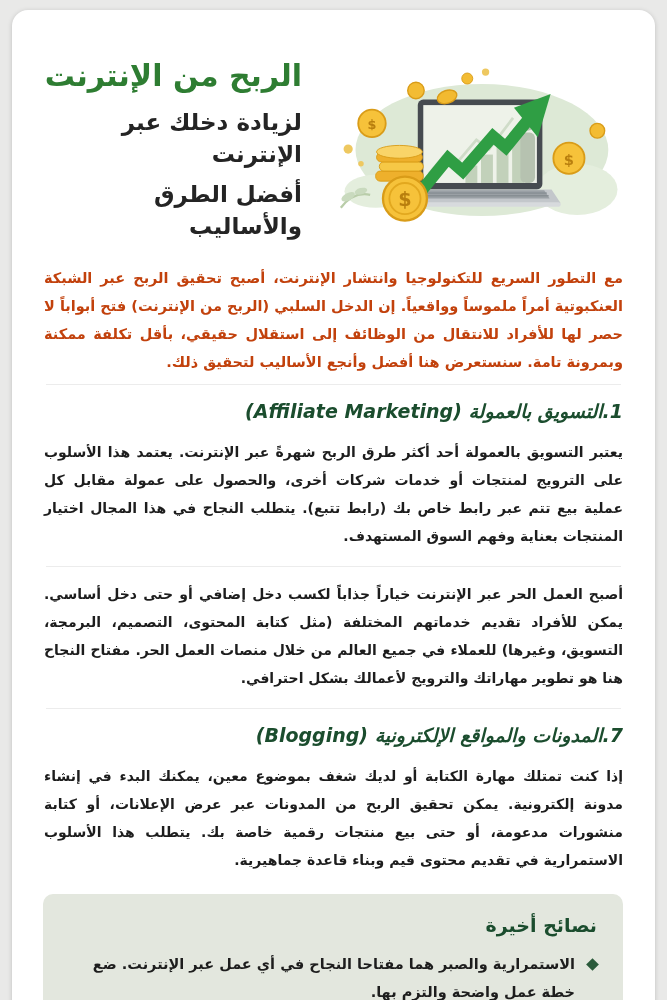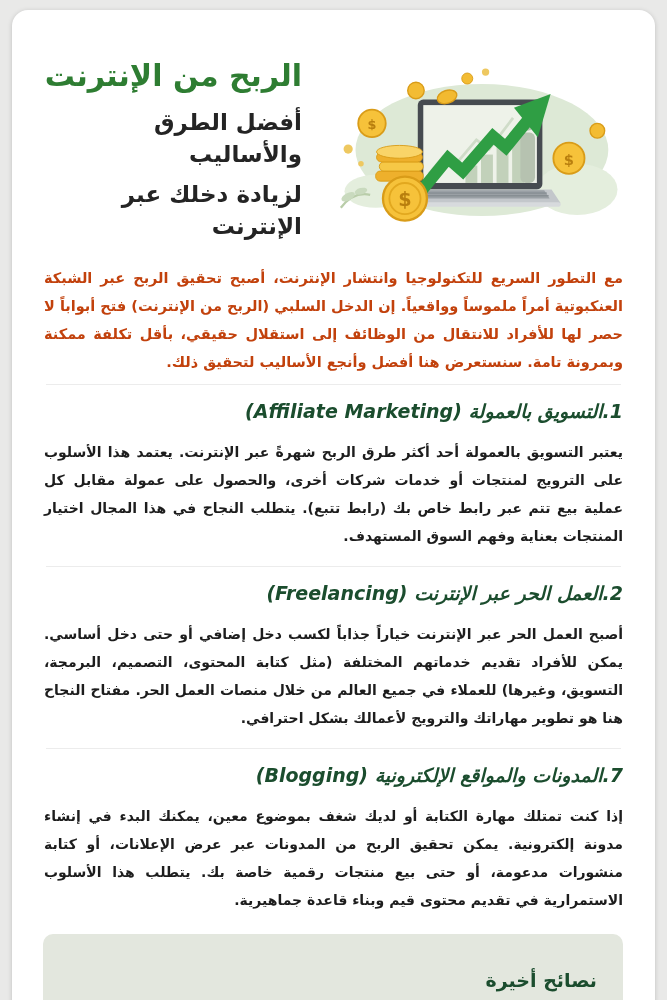--- a/index.html
+++ b/index.html
@@ -23,36 +23,36 @@
   .hero{flex:1 1 auto;height:186px;}
   .hero svg{display:block;width:100%;height:100%;}
   
   .intro{margin:0 0 8px;font-size:14.5px;line-height:28px;font-weight:bold;color:#c2410c;text-align:justify;}
   hr.sep{border:none;border-top:1px solid #ececec;margin:8px 2px 0;}
   .section{padding:13px 0 8px;}
   .section h3{margin:0 0 13px;font-size:19px;line-height:27px;font-weight:bold;color:#1b4d2e;text-align:right;font-style:italic;}
   .section p{margin:0;font-size:14px;line-height:28px;font-weight:bold;color:#1d1d1d;text-align:justify;}
   
   .tips{margin:12px 0 0;background:#e3e7de;border-radius:10px;padding:20px 26px 22px;width:580px;box-sizing:border-box;}
-  .tips h3{margin:15px 0 14px;font-size:19px;font-weight:bold;color:#1b4d2e;text-align:right;}
+  .tips h3{margin:0 0 14px;font-size:19px;font-weight:bold;color:#1b4d2e;text-align:right;}
   .tip{display:flex;gap:13px;margin-bottom:10px;align-items:flex-start;}
   .tip:last-child{margin-bottom:0;}
   .diamond{flex:0 0 9px;width:9px;height:9px;background:#2a5a3a;transform:rotate(45deg);margin-top:10px;}
   .tip p{margin:0;font-size:14.5px;line-height:28px;font-weight:bold;color:#1d1d1d;text-align:right;}
 </style>
 </head>
 <body>
 
 <div class="card">
 
   <div class="header">
     <div class="titles">
       <h1 class="main-title">الربح من الإنترنت</h1>
+      <h2 class="sub-title">لزيادة دخلك عبر الإنترنت</h2>
       <h2 class="sub-title">أفضل الطرق والأساليب</h2>
-      <h2 class="sub-title">لزيادة دخلك عبر الإنترنت</h2>
     </div>
 
     <div class="hero">
       <svg viewBox="0 0 322 186" xmlns="http://www.w3.org/2000/svg">
 
         <ellipse cx="168" cy="105" rx="138" ry="72" fill="#dde9d6"></ellipse>
         <ellipse cx="272" cy="148" rx="44" ry="28" fill="#e4eedd"></ellipse>
         <ellipse cx="52" cy="150" rx="34" ry="18" fill="#e4eedd"></ellipse>
 
         <path d="M14,168 Q28,150 46,154" stroke="#b9cda9" stroke-width="2.5" fill="none"></path>
@@ -109,21 +109,20 @@
   <hr class="sep">
 
   <div class="section">
     <h3>1.التسويق بالعمولة (Affiliate Marketing)</h3>
     <p>يعتبر التسويق بالعمولة أحد أكثر طرق الربح شهرةً عبر الإنترنت. يعتمد هذا الأسلوب على الترويج لمنتجات أو خدمات شركات أخرى، والحصول على عمولة مقابل كل عملية بيع تتم عبر رابط خاص بك (رابط تتبع). يتطلب النجاح في هذا المجال اختيار المنتجات بعناية وفهم السوق المستهدف.</p>
   </div>
 
   <hr class="sep">
 
   <div class="section">
-    <h3>2.العمل الحر عبر الإنترنت (Freelancing)</h3>
     <p>أصبح العمل الحر عبر الإنترنت خياراً جذاباً لكسب دخل إضافي أو حتى دخل أساسي. يمكن للأفراد تقديم خدماتهم المختلفة (مثل كتابة المحتوى، التصميم، البرمجة، التسويق، وغيرها) للعملاء في جميع العالم من خلال منصات العمل الحر. مفتاح النجاح هنا هو تطوير مهاراتك والترويج لأعمالك بشكل احترافي.</p>
   </div>
 
   <hr class="sep">
 
   <div class="section">
     <h3>7.المدونات والمواقع الإلكترونية (Blogging)</h3>
     <p>إذا كنت تمتلك مهارة الكتابة أو لديك شغف بموضوع معين، يمكنك البدء في إنشاء مدونة إلكترونية. يمكن تحقيق الربح من المدونات عبر عرض الإعلانات، أو كتابة منشورات مدعومة، أو حتى بيع منتجات رقمية خاصة بك. يتطلب هذا الأسلوب الاستمرارية في تقديم محتوى قيم وبناء قاعدة جماهيرية.</p>
   </div>
 

